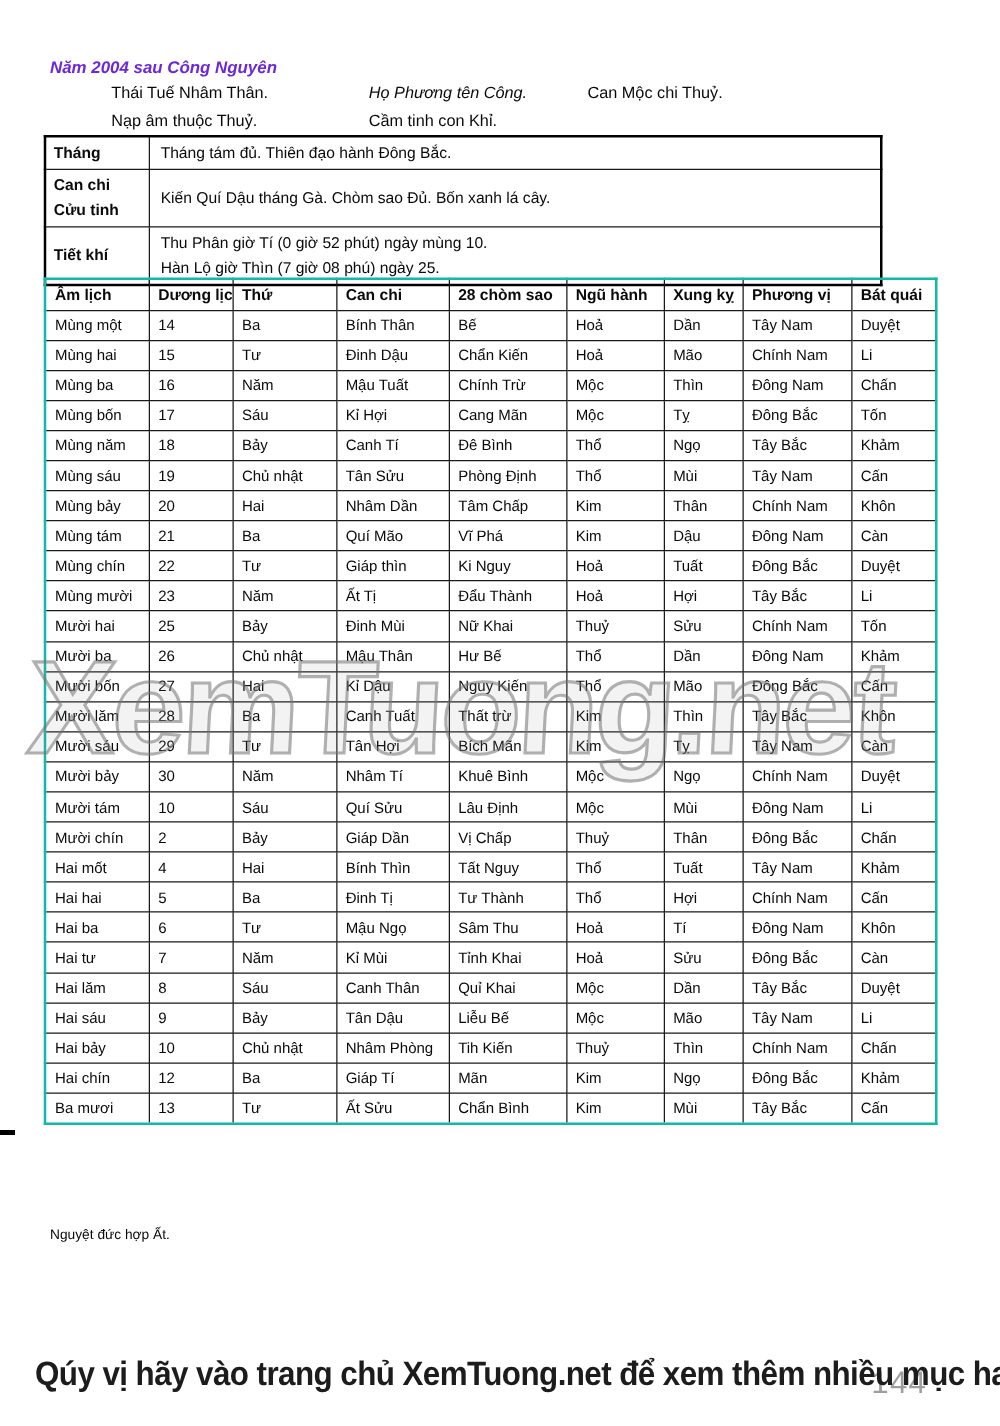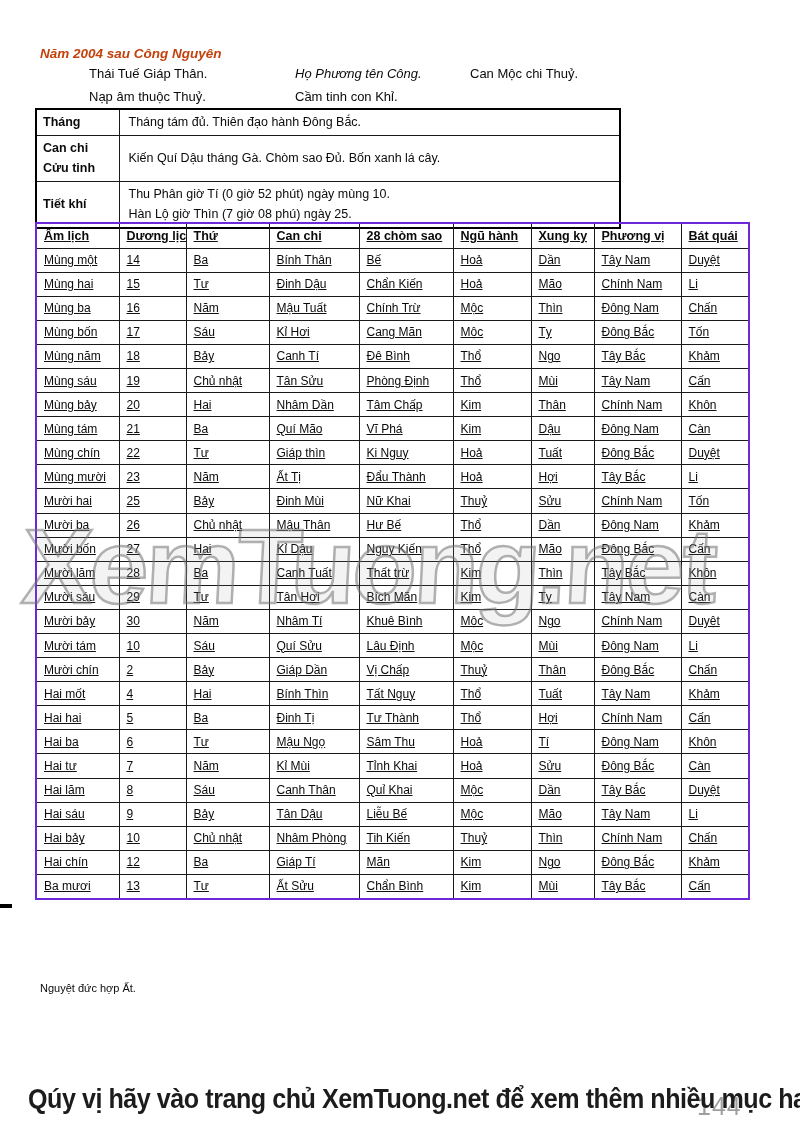--- a/index.html
+++ b/index.html
@@ -3,36 +3,36 @@
 <meta charset="utf-8">
 <style>
   * { margin:0; padding:0; box-sizing:border-box; }
   html,body { background:#ffffff; }
   body {
     width:800px; height:1141px; position:relative; overflow:hidden;
     font-family:"Liberation Sans", sans-serif; color:#111;
   }
   .doc-title {
     position:absolute; left:40px; top:46px;
-    font-size:13.5px; font-weight:bold; font-style:italic; color:#c2410c;
+    font-size:13.5px; font-weight:bold; font-style:italic; color:#6d28d9;
   }
   .hdr-line { position:absolute; font-size:13px; color:#0a0a0a; white-space:nowrap; }
   .info-table {
-    position:absolute; left:35px; top:108px; width:586px;
+    position:absolute; left:35px; top:108px; width:671px;
     border:2px solid #000; border-collapse:collapse; table-layout:fixed;
   }
   .info-table td {
     border:1px solid #1a1a1a; font-size:12.5px; padding:3px 6px 3px 9px;
     vertical-align:middle; color:#0a0a0a;
   }
   .info-table td.lbl { font-weight:bold; padding-left:6px; }
   .info-line { line-height:1.55; }
   .cal-table {
     position:absolute; left:35px; top:222px; width:713px;
-    border:2px solid #6d28d9; border-collapse:collapse; table-layout:fixed;text-decoration:underline;
+    border:2px solid #14b8a6; border-collapse:collapse; table-layout:fixed;
   }
   .cal-table th, .cal-table td {
     border:1px solid #1a1a1a; font-size:12px; font-weight:normal;
     text-align:left; padding:0 4px 0 7px; vertical-align:middle;
     white-space:nowrap; overflow:hidden; color:#0a0a0a;
   }
   .cal-table th { font-weight:bold; height:25px; font-size:12.5px; }
   .cal-table td { height:24.1px; }
   .footnote { position:absolute; left:40px; top:982px; font-size:11px; color:#0a0a0a; }
   .watermark {
@@ -54,21 +54,21 @@
   }
   .edge-mark {
     position:absolute; left:0; top:904px; width:12px; height:4px; background:#000;
   }
 </style>
 </head>
 <body>
 
 <div class="doc-title">Năm 2004 sau Công Nguyên</div>
 
-<span class="hdr-line" style="left:89px; top:66px;">Thái Tuế Giáp Thân.</span>
+<span class="hdr-line" style="left:89px; top:66px;">Thái Tuế Nhâm Thân.</span>
 <span class="hdr-line" style="left:295px; top:66px;font-style:italic;">Họ Phương tên Công.</span>
 <span class="hdr-line" style="left:470px; top:66px;">Can Mộc chi Thuỷ.</span>
 <span class="hdr-line" style="left:89px; top:89px;">Nạp âm thuộc Thuỷ.</span>
 <span class="hdr-line" style="left:295px; top:89px;">Cầm tinh con Khỉ.</span>
 
 <table class="info-table">
   <colgroup>
       <col style="width:83px">
       <col>
     </colgroup>

